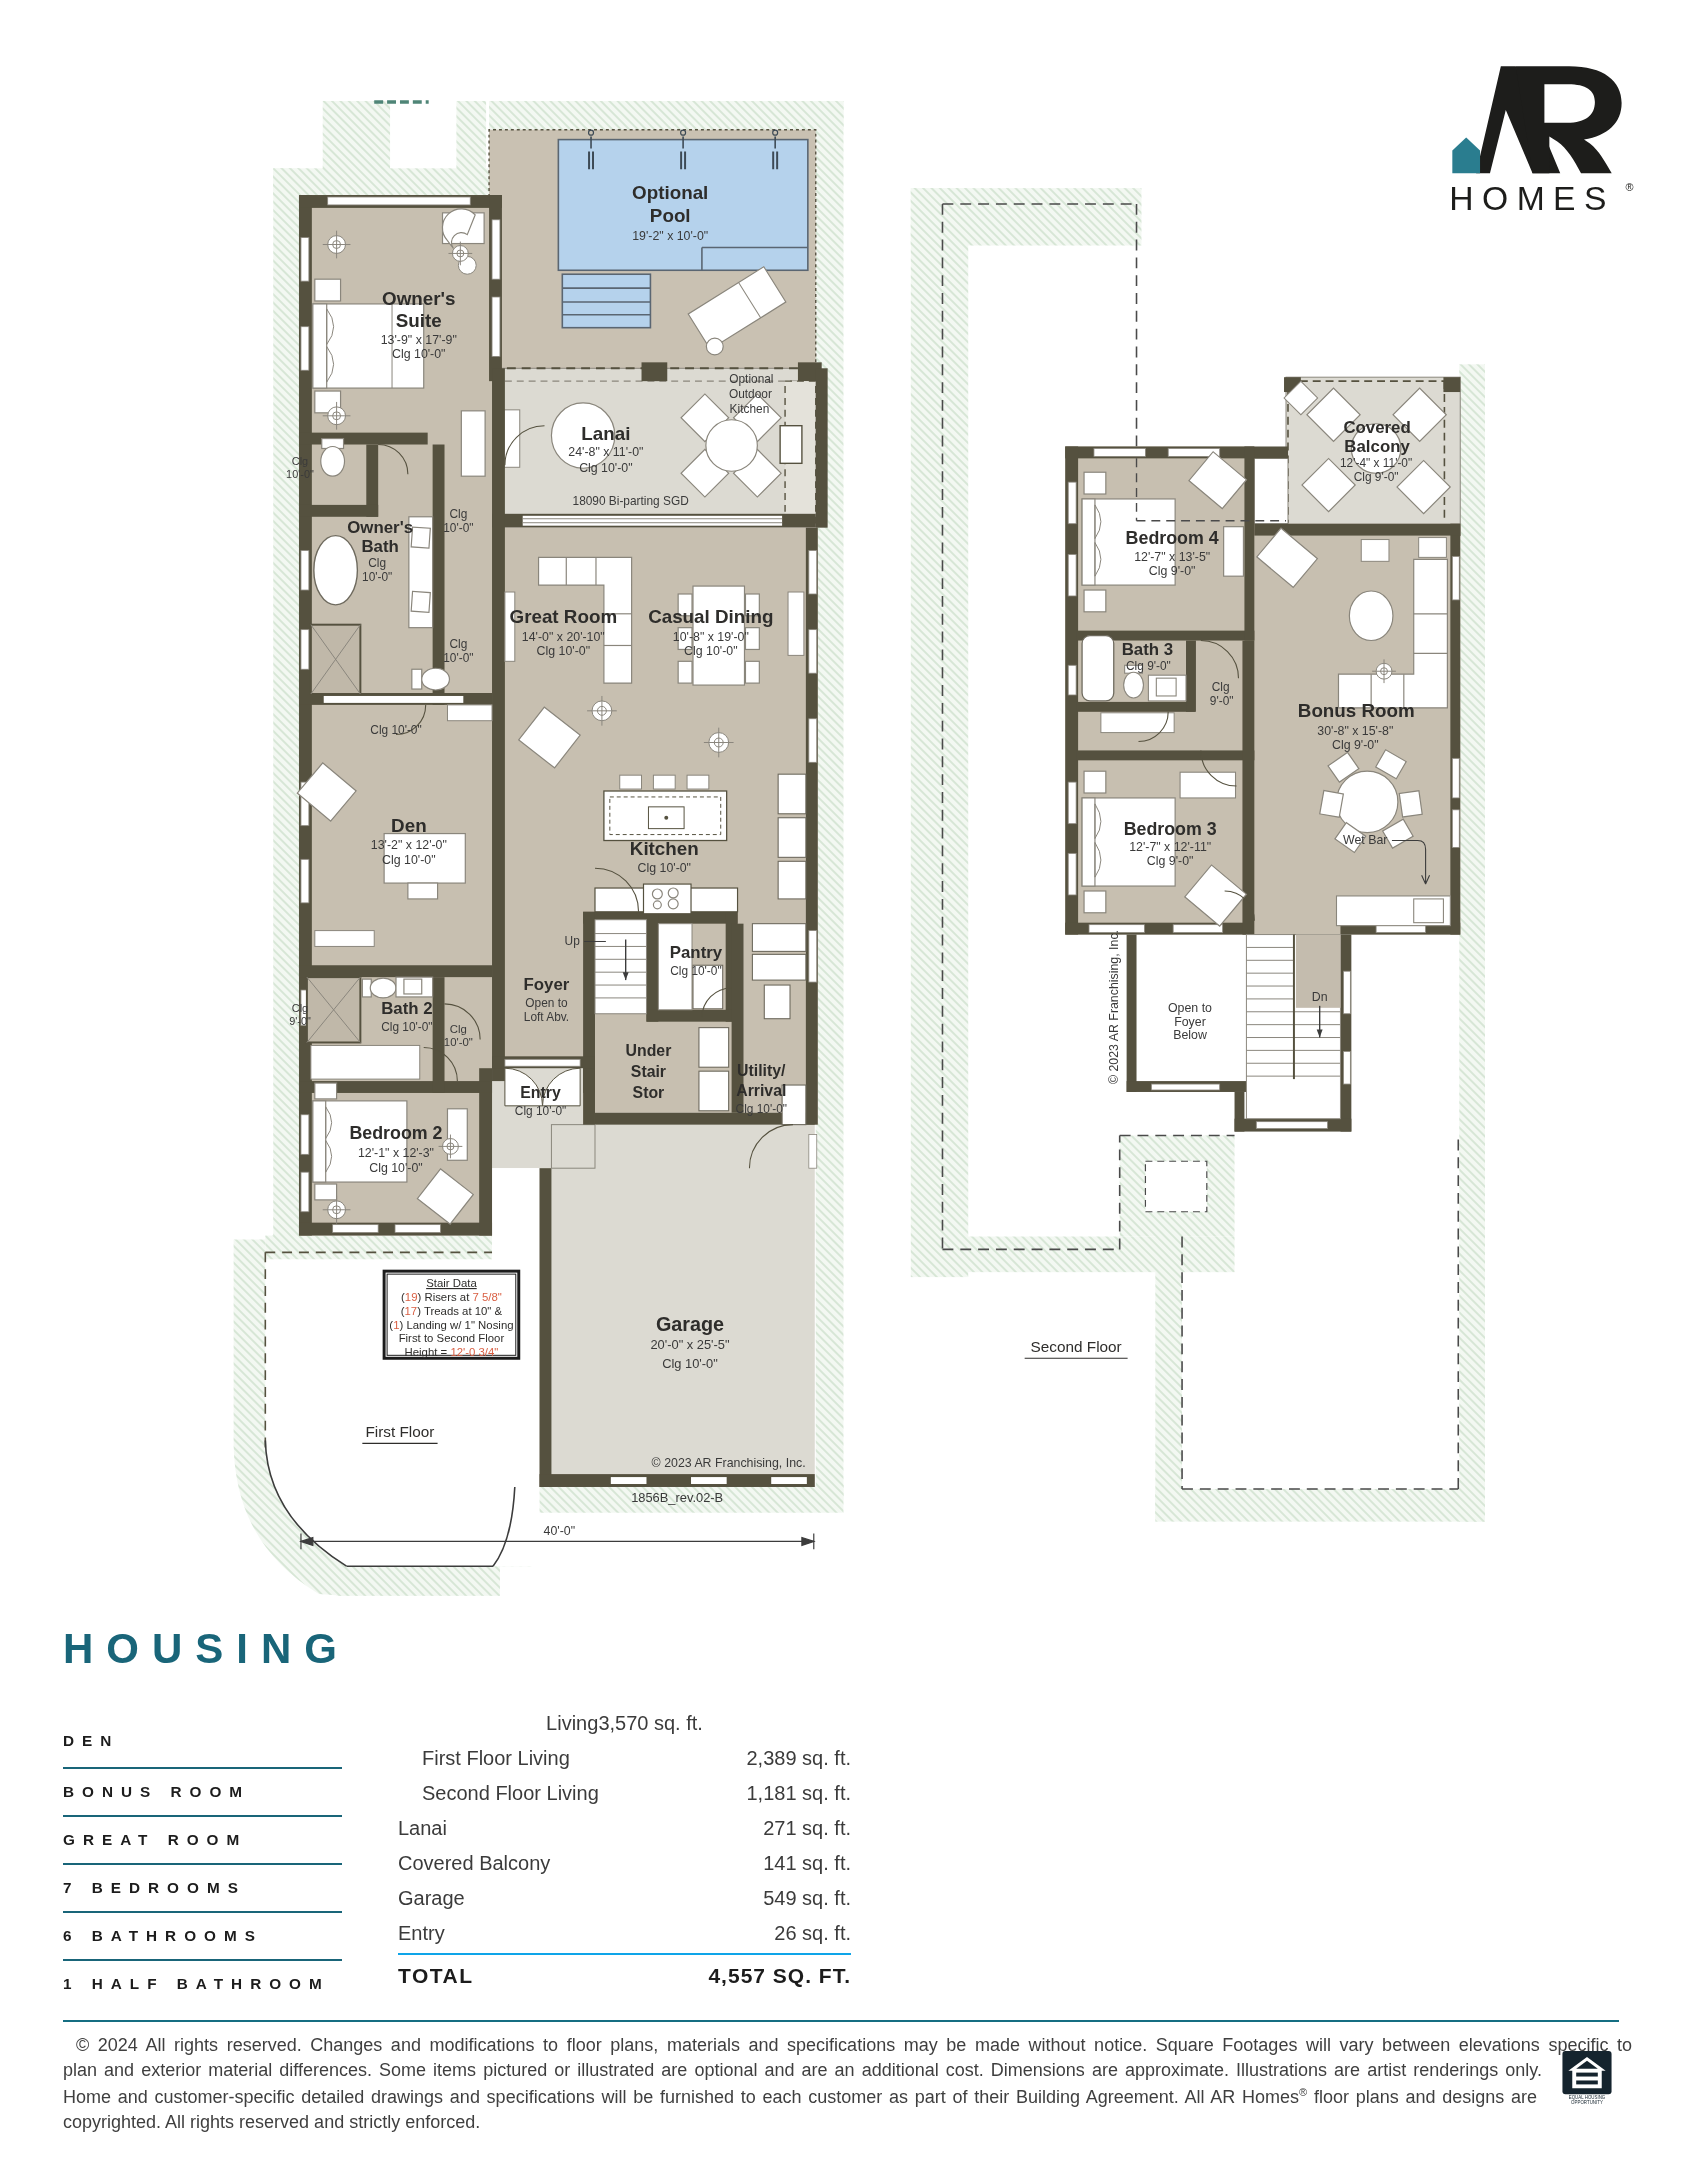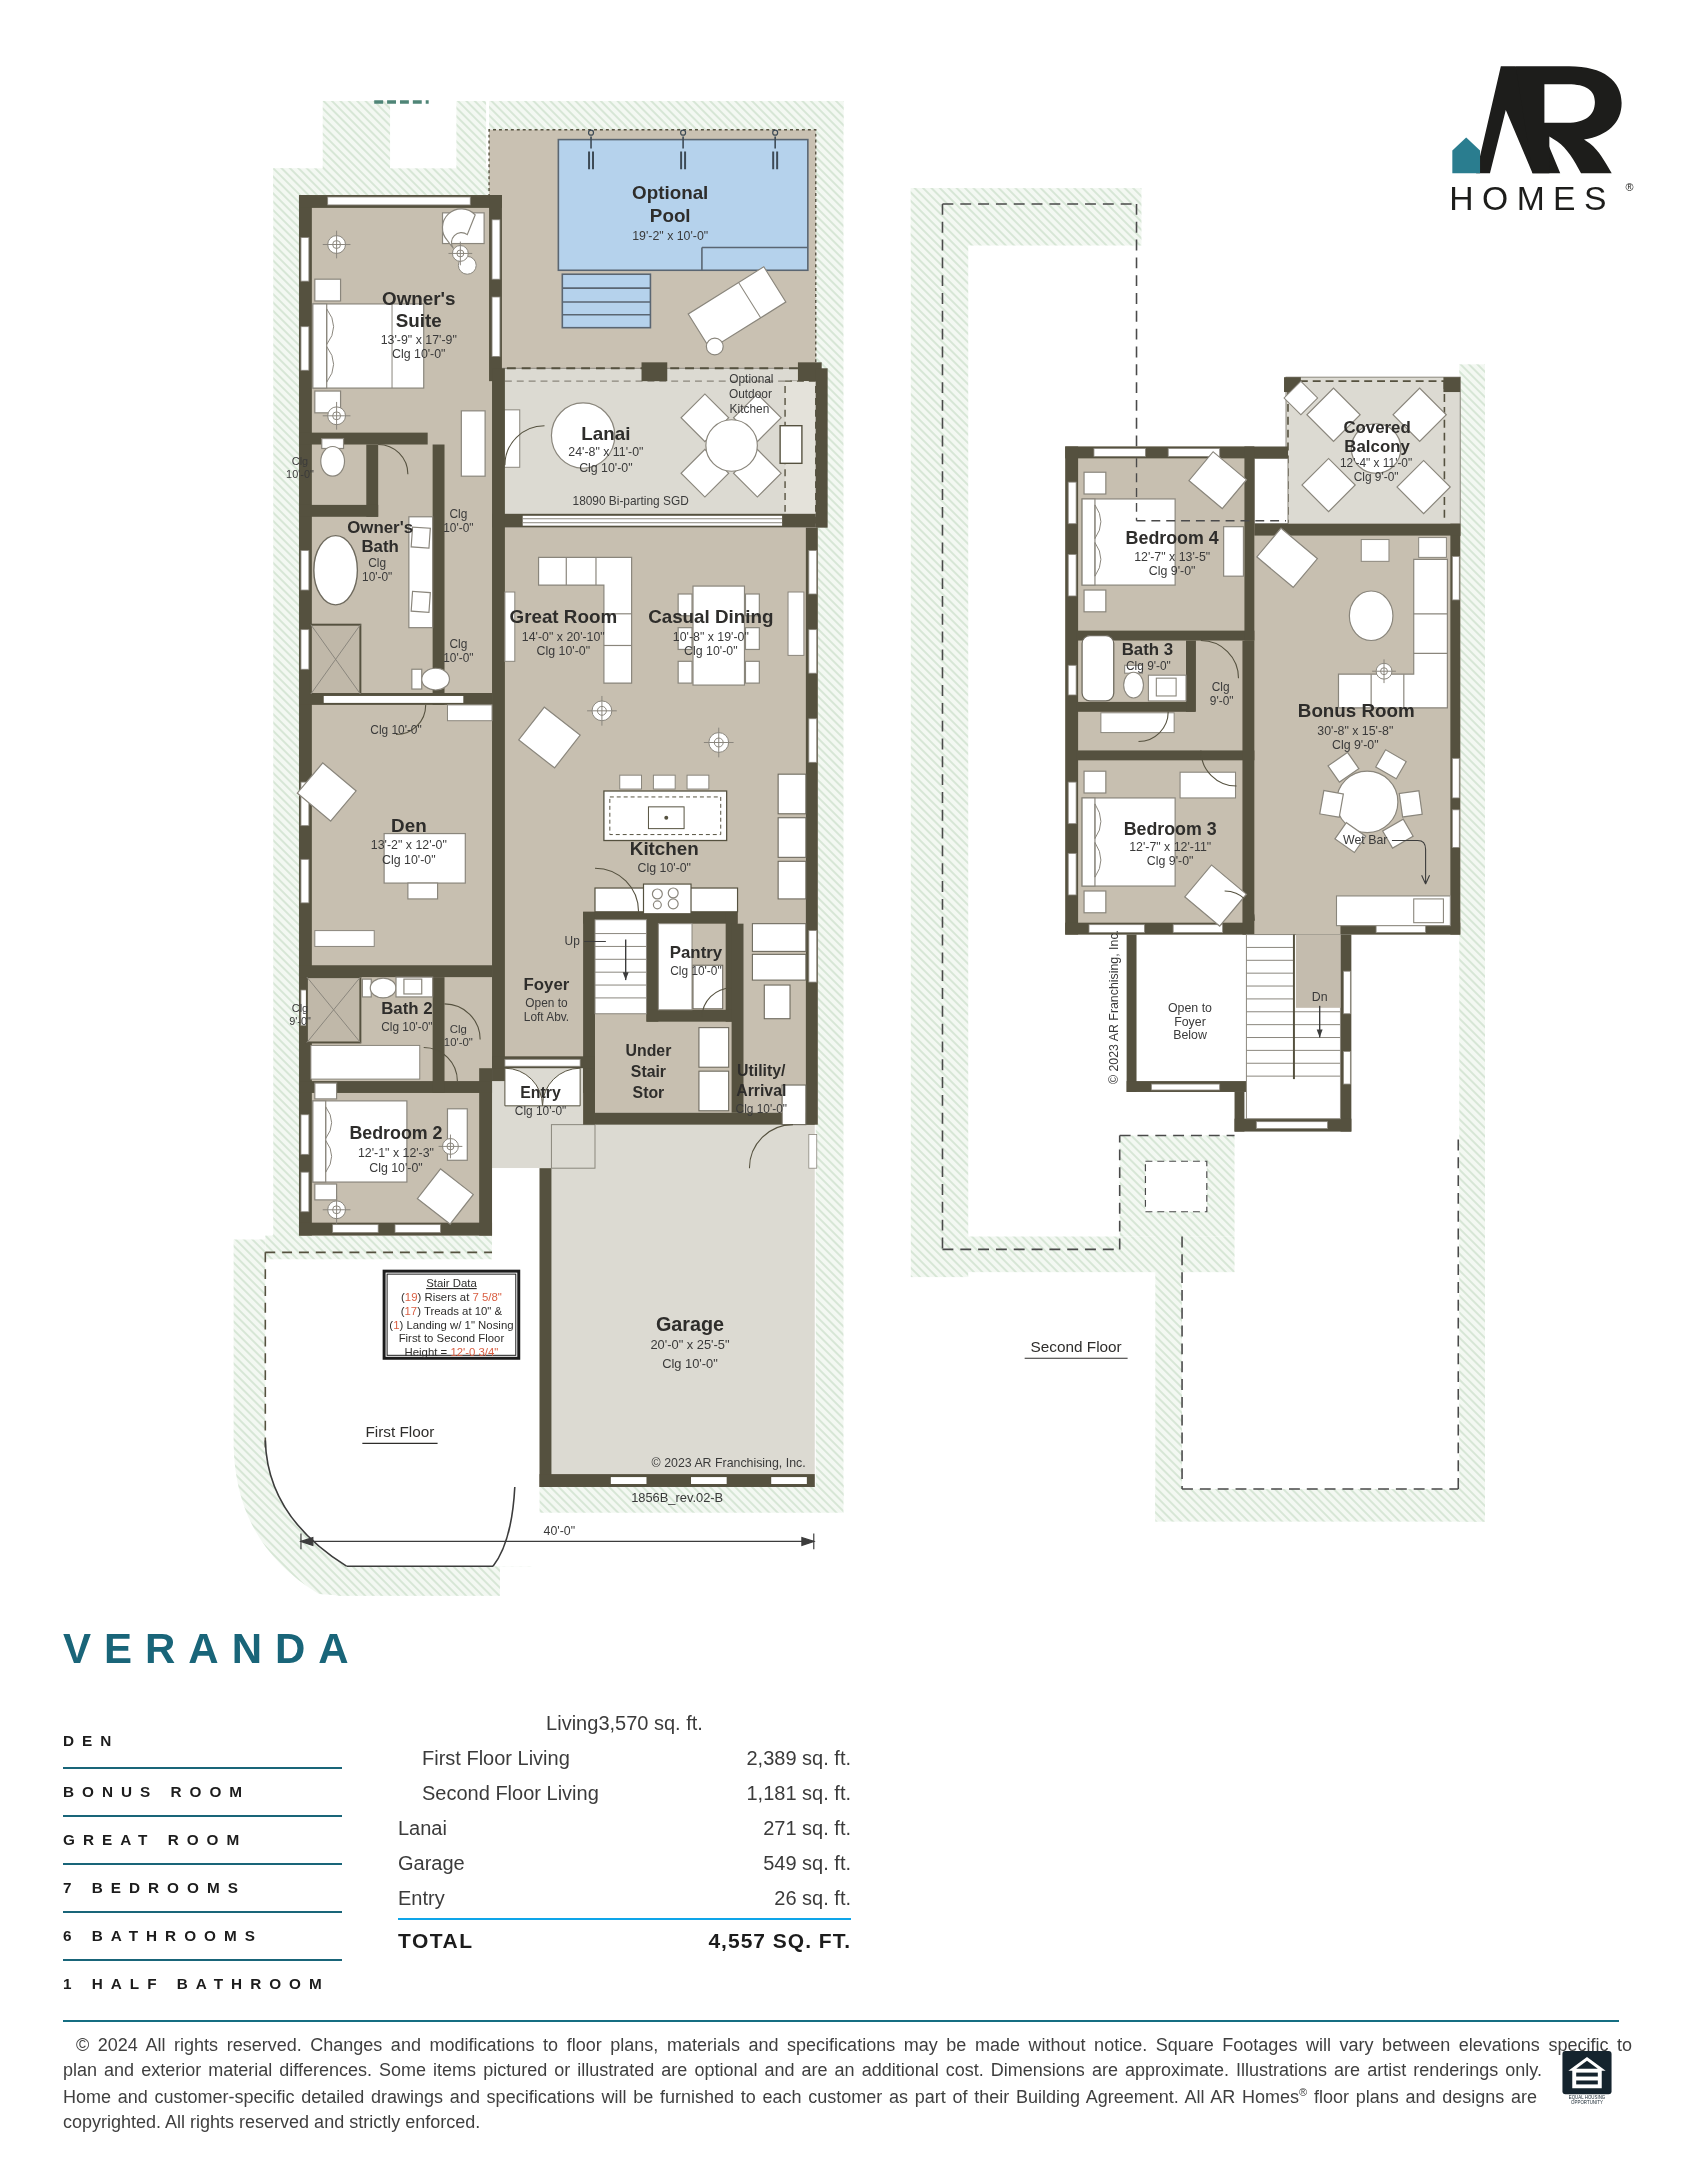--- a/index.html
+++ b/index.html
@@ -751,21 +751,21 @@
 
 <path d="M1531,67 L1585,67 C1620,67 1638,82 1638,104 C1638,124 1624,137 1600,141 L1606,145 C1615,152 1621,163 1628,175 L1597,175 C1590,162 1583,150 1573,143 L1565,138 L1565,175 L1548,175 L1531,67 Z M1560,85 L1560,124 L1583,124 C1602,124 1611,116 1611,103 C1611,91 1602,85 1584,85 Z" fill="#1d1d1b" fill-rule="evenodd"></path>
 
 <path d="M1467,175 L1467,152 L1481,139 L1495,152 L1495,175 Z" fill="#2a7d8f"></path>
 
 <text x="1464" y="212" font-size="34" letter-spacing="8.5" fill="#1d1d1b">HOMES</text>
 <text x="1642" y="193" font-size="11" fill="#1d1d1b">®</text>
 </g>
 </svg>
 
-<div class="abs" style="left:63px;top:1625px;font-size:42px;font-weight:bold;letter-spacing:13px;color:#196579;">VERANDA</div>
+<div class="abs" style="left:63px;top:1625px;font-size:42px;font-weight:bold;letter-spacing:13px;color:#196579;">HOUSING</div>
 
 <div class="abs" style="left:63px;top:1732px;width:279px;">
   <div style="height:35px;font-size:15.3px;font-weight:bold;letter-spacing:8px;color:#1c1c1c;">DEN</div>
   <div style="height:32px;border-top:2.5px solid #196579;padding-top:14px;font-size:15.3px;font-weight:bold;letter-spacing:8px;color:#1c1c1c;">BONUS ROOM</div>
   <div style="height:32px;border-top:2.5px solid #196579;padding-top:14px;font-size:15.3px;font-weight:bold;letter-spacing:8px;color:#1c1c1c;">GREAT ROOM</div>
   <div style="height:32px;border-top:2.5px solid #196579;padding-top:14px;font-size:15.3px;font-weight:bold;letter-spacing:8px;color:#1c1c1c;">7 BEDROOMS</div>
   <div style="height:32px;border-top:2.5px solid #196579;padding-top:14px;font-size:15.3px;font-weight:bold;letter-spacing:8px;color:#1c1c1c;">6 BATHROOMS</div>
   <div style="height:32px;border-top:2.5px solid #196579;padding-top:14px;font-size:15.3px;font-weight:bold;letter-spacing:8px;color:#1c1c1c;">1 HALF BATHROOM</div>
 </div>
 
@@ -780,20 +780,24 @@
     </div>
   <div style="display:flex;justify-content:space-between;padding:6px 0;">
       <span style="padding-left:24px;">Second Floor Living</span>
       <span>1,181 sq. ft.</span>
     </div>
   <div style="display:flex;justify-content:space-between;padding:6px 0;">
       <span>Lanai</span>
       <span>271 sq. ft.</span>
     </div>
   <div style="display:flex;justify-content:space-between;padding:6px 0;">
+      <span>Covered Balcony</span>
+      <span>141 sq. ft.</span>
+    </div>
+  <div style="display:flex;justify-content:space-between;padding:6px 0;">
       <span>Garage</span>
       <span>549 sq. ft.</span>
     </div>
   <div style="display:flex;justify-content:space-between;padding:6px 0 8px 0;">
       <span>Entry</span>
       <span>26 sq. ft.</span>
     </div>
   <div style="display:flex;justify-content:space-between;border-top:2px solid #0ea5e9;padding:9px 0 0 0;font-weight:bold;color:#1c1c1c;font-size:21px;">
       <span style="letter-spacing:1.5px;">TOTAL</span>
       <span style="letter-spacing:1px;">4,557 SQ. FT.</span>

